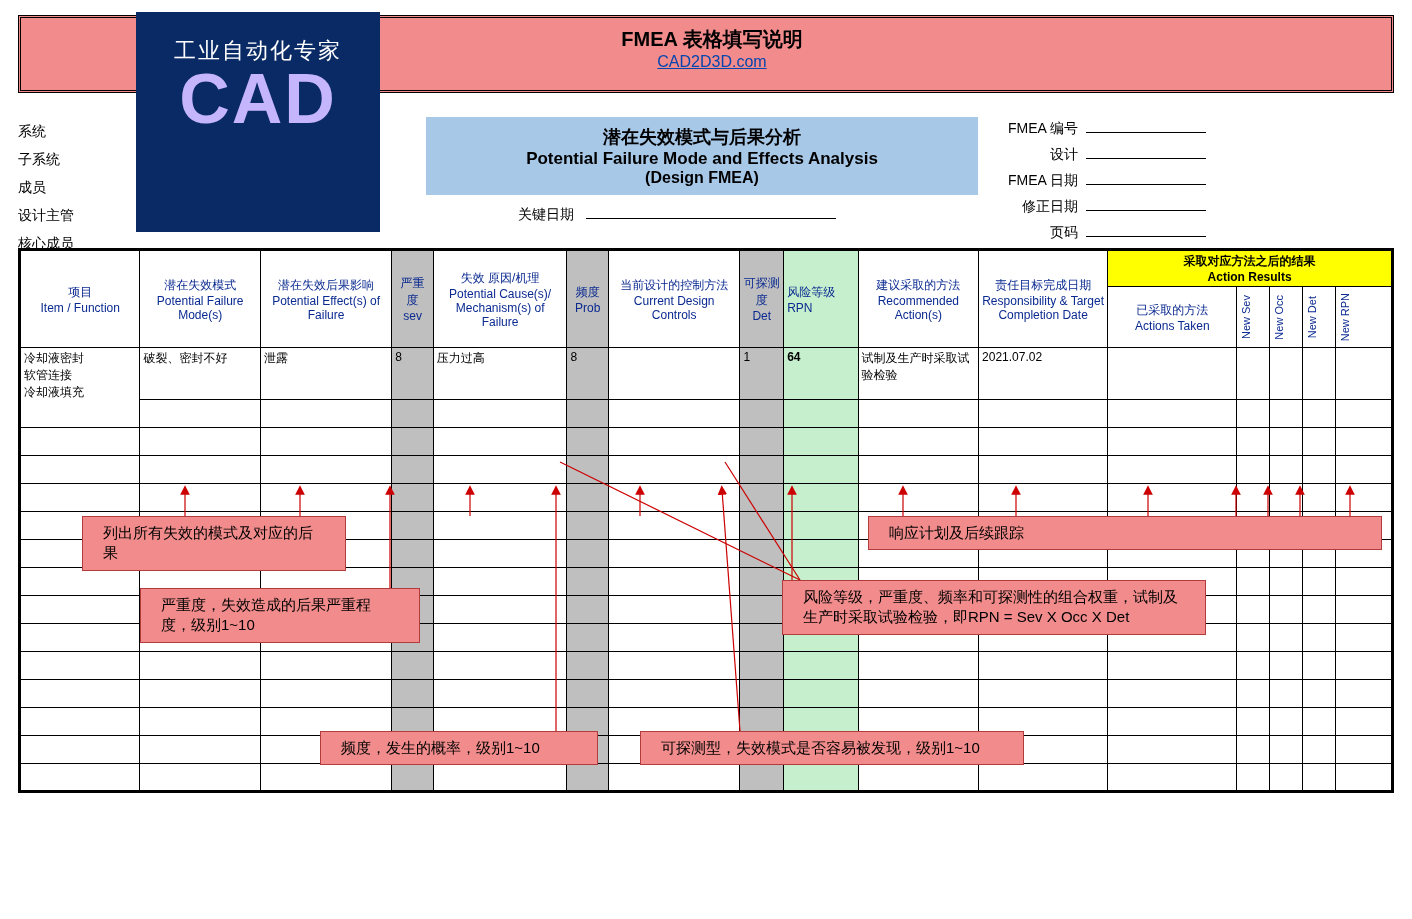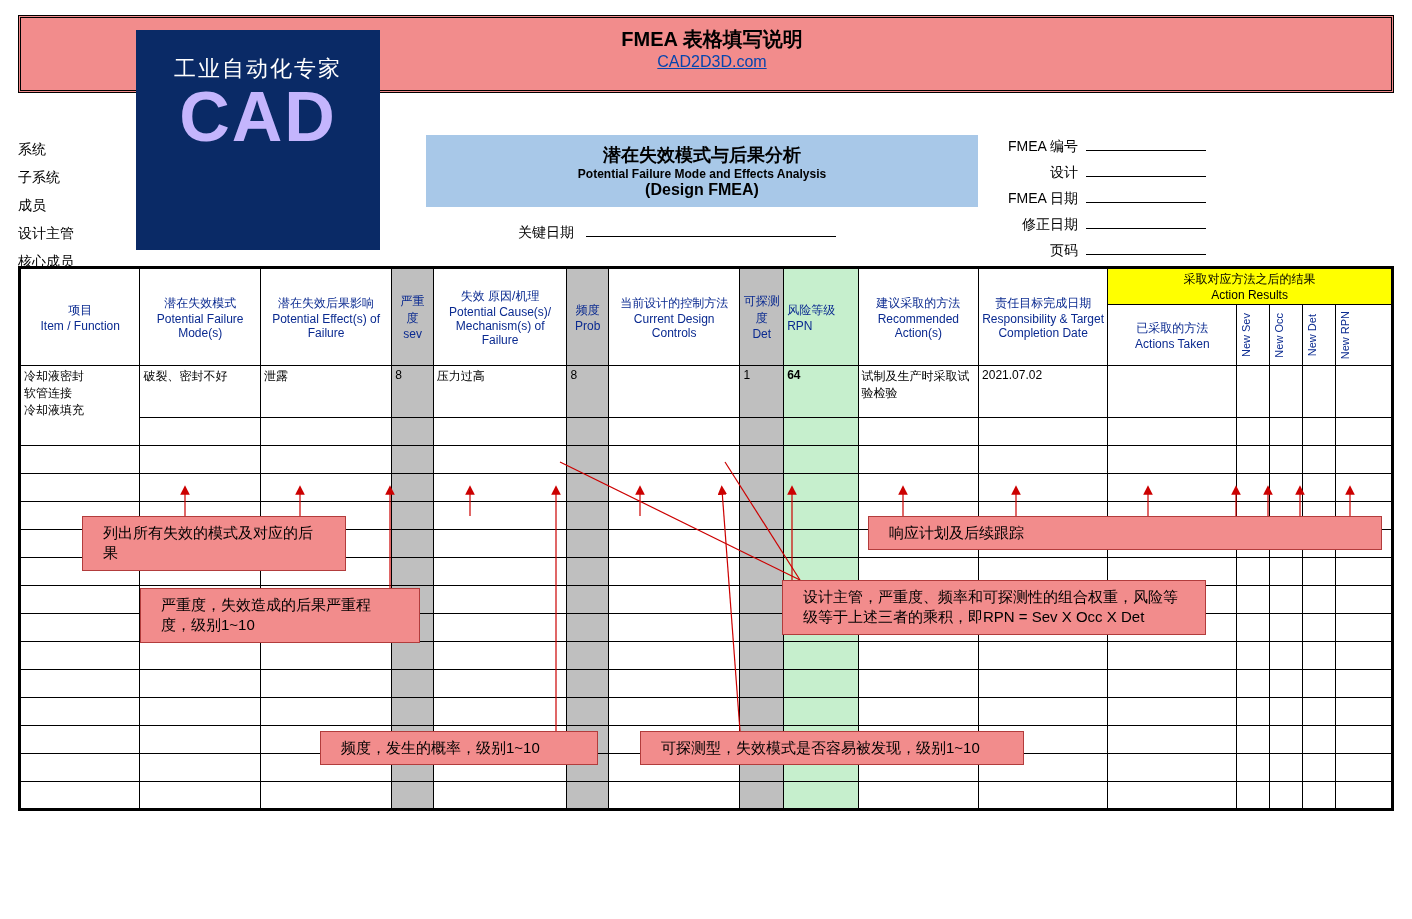--- a/index.html
+++ b/index.html
@@ -9,21 +9,21 @@
   width: 1412px;
   height: 919px;
   position: relative;
   padding: 15px 18px;
 }
 .title-bar {
   border: 3px double #000;
   background: #f28c8c;
   text-align: center;
   padding: 8px 0 10px 12px;
-  margin-bottom: 22px;
+  margin-bottom: 4px;
   height: 78px;
 }
 .title-bar h1 { font-size: 20px; font-weight: bold; }
 .title-bar a { color: #0645ad; text-decoration: underline; font-size: 16px; }
 
 .meta-row { display: flex; gap: 14px; align-items: flex-start; margin-bottom: 6px; position: relative; height: 145px; }
 .meta-left { width: 112px; padding-top: 26px; font-size: 14px; color: #000; }
 .meta-left div { margin-bottom: 10px; }
 .logo-box {
   position: absolute;
@@ -46,35 +46,35 @@
   left: 408px;
   top: 20px;
   width: 552px;
   background: #a8c8e8;
   text-align: center;
   padding: 8px 12px;
   font-size: 18px;
   font-weight: bold;
 }
 .center-title .cn { display: block; }
-.center-title .en { display: block; font-size: 12px; }
+.center-title .en { display: block; font-size: 17px; }
 .center-title .sub { display: block; font-size: 16px; }
 .key-date-row { position: absolute; left: 500px; top: 108px; font-size: 14px; }
 .uline { display: inline-block; border-bottom: 1px solid #000; width: 250px; height: 14px; margin-left: 8px; }
 
 .meta-right { position: absolute; left: 990px; top: 22px; font-size: 14px; text-align: right; }
 .meta-right .mrow { margin-bottom: 7px; display: flex; justify-content: flex-end; align-items: baseline; }
 .meta-right .uline { width: 120px; }
 
 .fmea-tbl { border-collapse: collapse; width: 100%; table-layout: fixed; border: 3px solid #000; }
 .fmea-tbl th, .fmea-tbl td { border: 1px solid #000; font-size: 12px; vertical-align: top; padding: 2px 3px; }
 .fmea-tbl th { font-weight: normal; text-align: center; color: #0a2a90; vertical-align: middle; }
 .fmea-tbl .grey { background: #bfbfbf; }
 .fmea-tbl .rpn-col { background: #c6efcd; }
-.fmea-tbl .action-hdr { background: #ffff00; color: #000; font-weight: normal; }
+.fmea-tbl .action-hdr { background: #ffff00; color: #000; font-weight: bold; }
 .fmea-tbl .vtxt { writing-mode: vertical-rl; transform: rotate(180deg); white-space: nowrap; font-size: 11px; padding: 4px 0; }
 .fmea-tbl td.rpn-col { text-align: left; font-weight: bold; }
 .fmea-tbl tbody tr { height: 28px; }
 
 .annot {
   position: absolute;
   background: #f28c8c;
   border: 1px solid #b23c3c;
   padding: 6px 20px;
   font-size: 15px;
@@ -461,21 +461,21 @@
         <td></td>
         <td></td>
       </tr>
   </tbody>
 </table>
 
 <div class="annot" style="left:82px; top:516px; width:264px;">列出所有失效的模式及对应的后果</div>
 <div class="annot" style="left:140px; top:588px; width:280px;">严重度，失效造成的后果严重程度，级别1~10</div>
 <div class="annot" style="left:320px; top:731px; width:278px;">频度，发生的概率，级别1~10</div>
 <div class="annot" style="left:640px; top:731px; width:384px;">可探测型，失效模式是否容易被发现，级别1~10</div>
-<div class="annot" style="left:782px; top:580px; width:424px;">设计主管，严重度、频率和可探测性的组合权重，风险等级等于上述三者的乘积，即RPN = Sev X Occ X Det</div>
+<div class="annot" style="left:782px; top:580px; width:424px;">风险等级，严重度、频率和可探测性的组合权重，试制及生产时采取试验检验，即RPN = Sev X Occ X Det</div>
 <div class="annot" style="left:868px; top:516px; width:514px;">响应计划及后续跟踪</div>
 
 <svg class="arrows">
   <defs>
     <marker id="ah" markerWidth="8" markerHeight="8" refX="4" refY="4" orient="auto">
       <path d="M0,0 L8,4 L0,8 Z" class="arrow-head"></path>
     </marker>
   </defs>
 
   <line x1="185" y1="516" x2="185" y2="490" class="arrow-line" marker-end="url(#ah)"></line>

